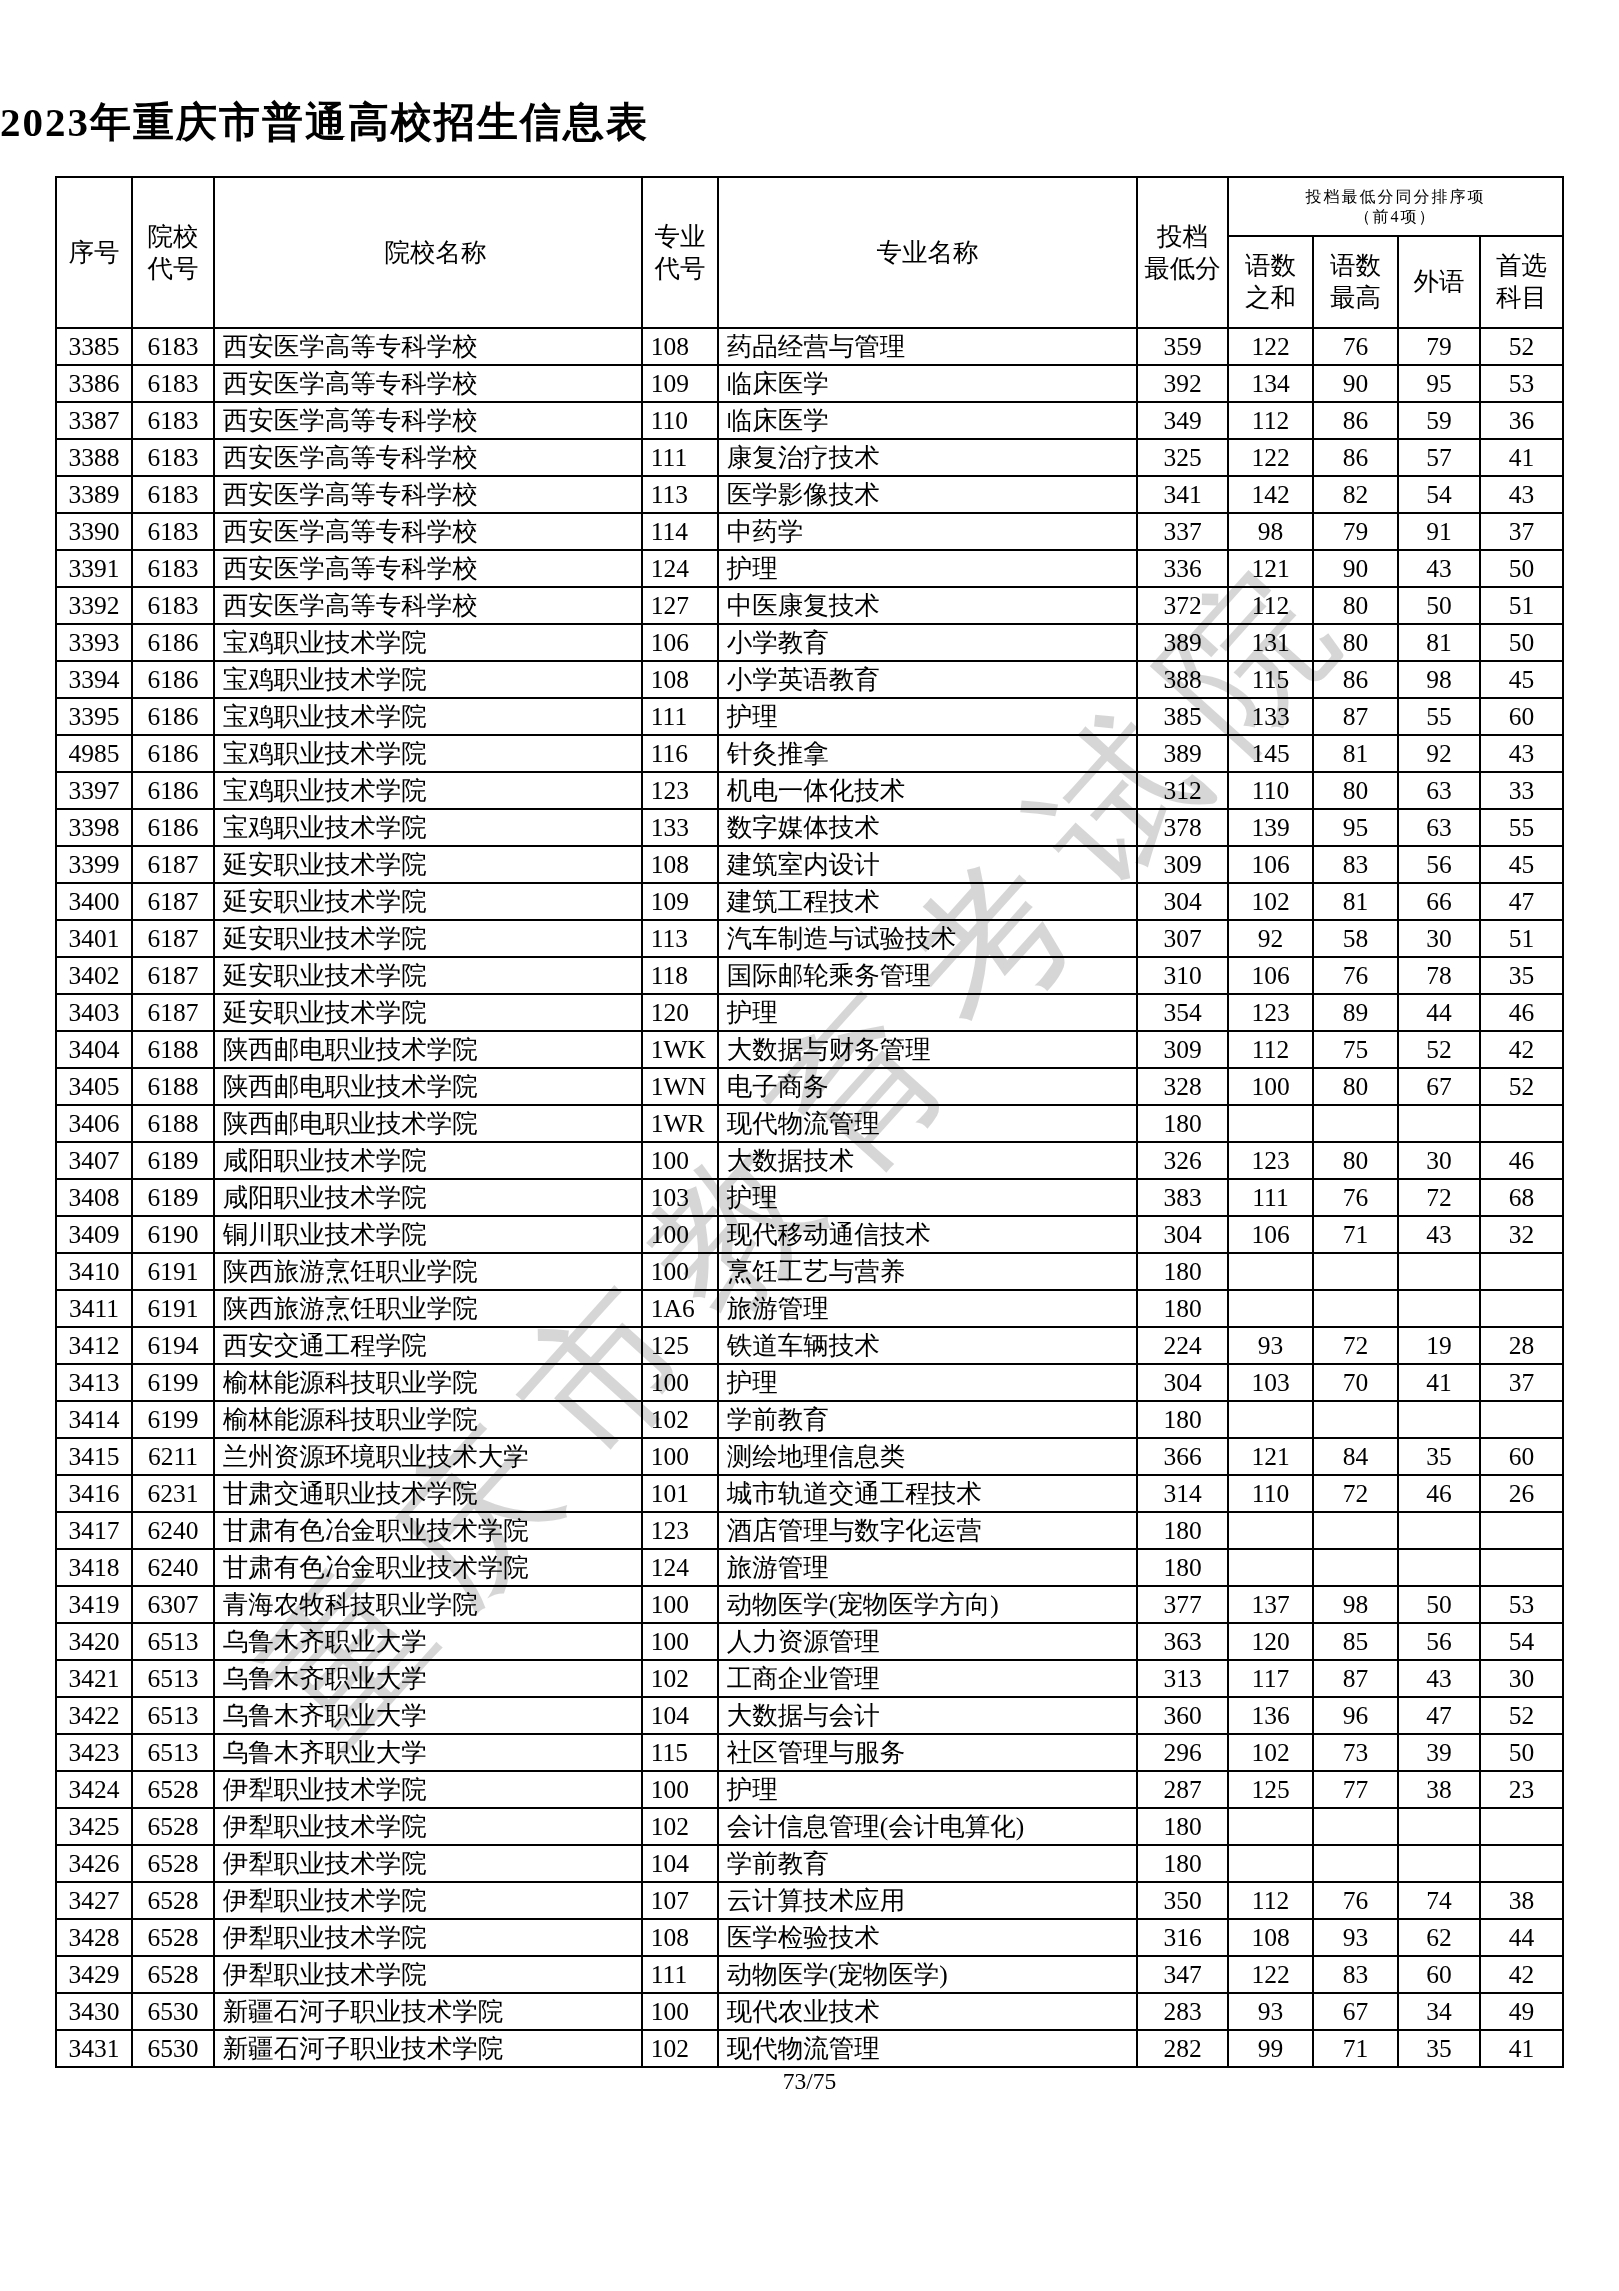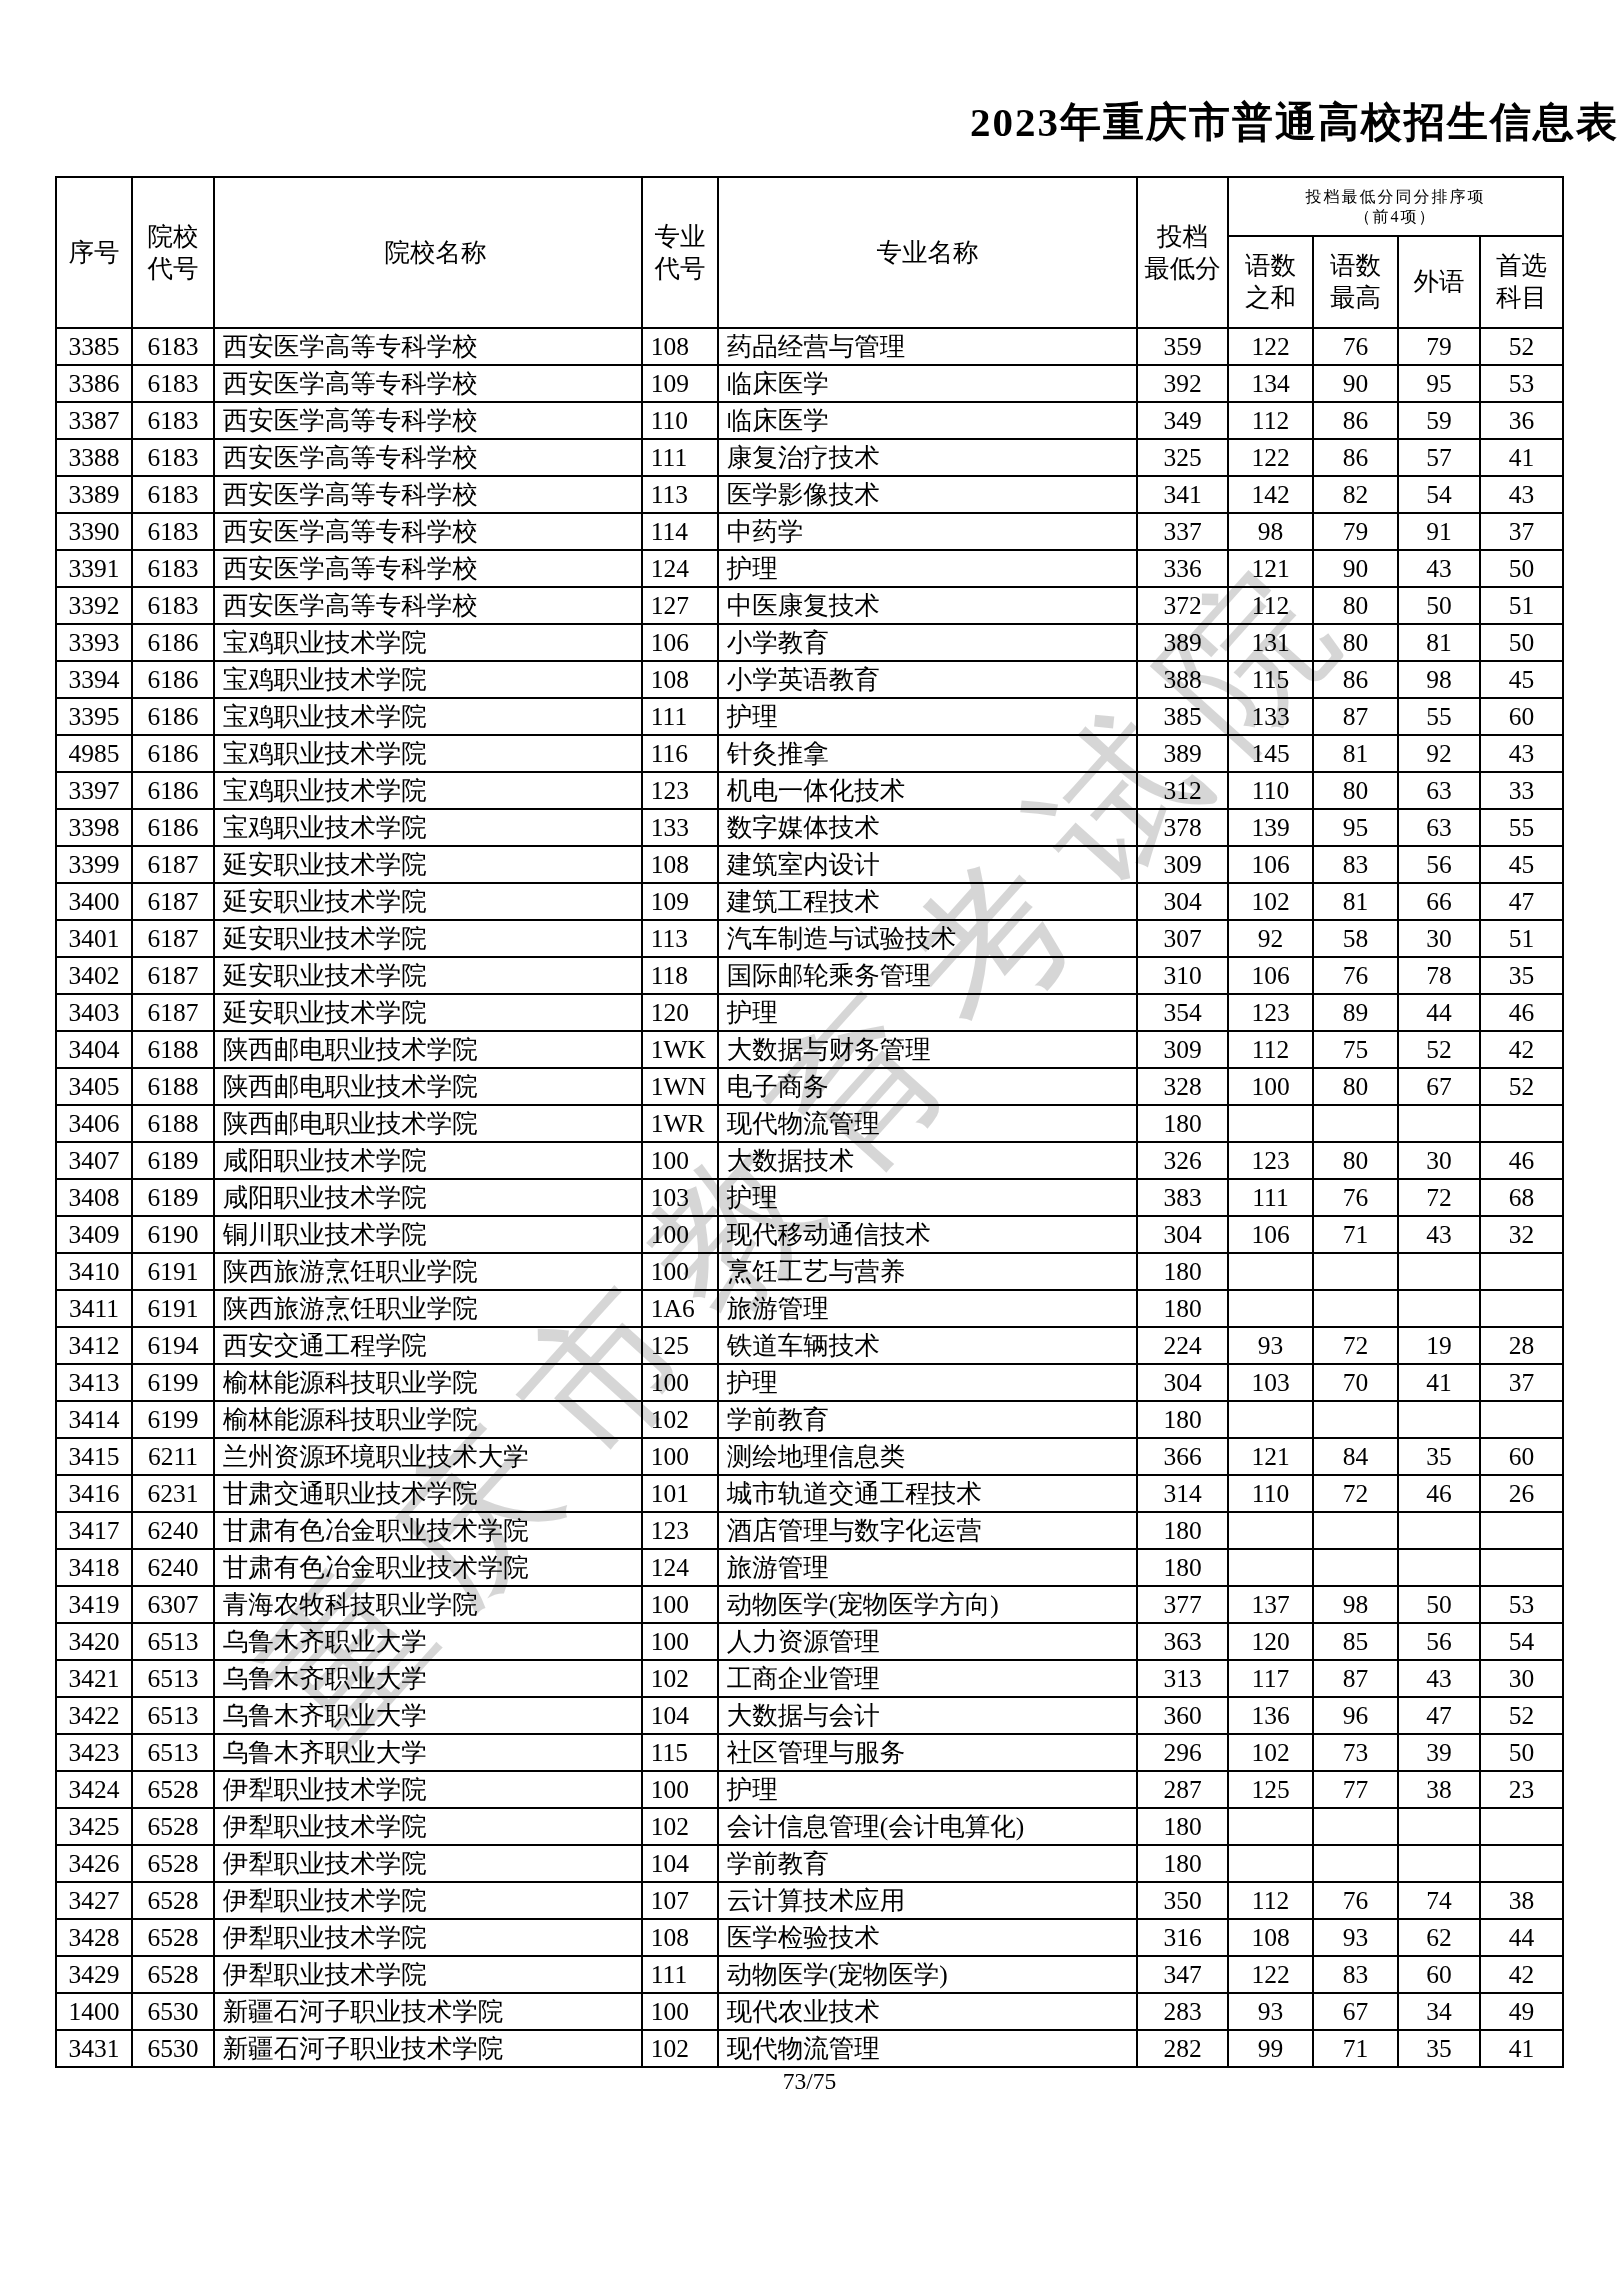--- a/index.html
+++ b/index.html
@@ -23,21 +23,21 @@
     white-space: nowrap;
     color: rgba(0, 0, 0, 0.16);
     z-index: 0;
     pointer-events: none;
     font-family: "Liberation Serif", "DejaVu Serif", serif;
   }
 
   .title {
     position: relative; z-index: 1;
     padding-top: 98px;
-    text-align: right;
+    text-align: left;
     font-size: 41px;
     line-height: 49px;
     font-weight: bold;
     letter-spacing: 2px;
   }
   .subtitle {
     position: relative; z-index: 1;
     margin-top: 23.5px;
     text-align: center;
     font-size: 32px;
@@ -671,21 +671,21 @@
           <td class="c2">伊犁职业技术学院</td>
           <td class="c3">111</td>
           <td class="c4">动物医学(宠物医学)</td>
           <td class="c5">347</td>
           <td class="c6">122</td>
           <td class="c7">83</td>
           <td class="c8">60</td>
           <td class="c9">42</td>
         </tr>
         <tr>
-          <td class="c0">1400</td>
+          <td class="c0">3430</td>
           <td class="c1">6530</td>
           <td class="c2">新疆石河子职业技术学院</td>
           <td class="c3">100</td>
           <td class="c4">现代农业技术</td>
           <td class="c5">283</td>
           <td class="c6">93</td>
           <td class="c7">67</td>
           <td class="c8">34</td>
           <td class="c9">49</td>
         </tr>

